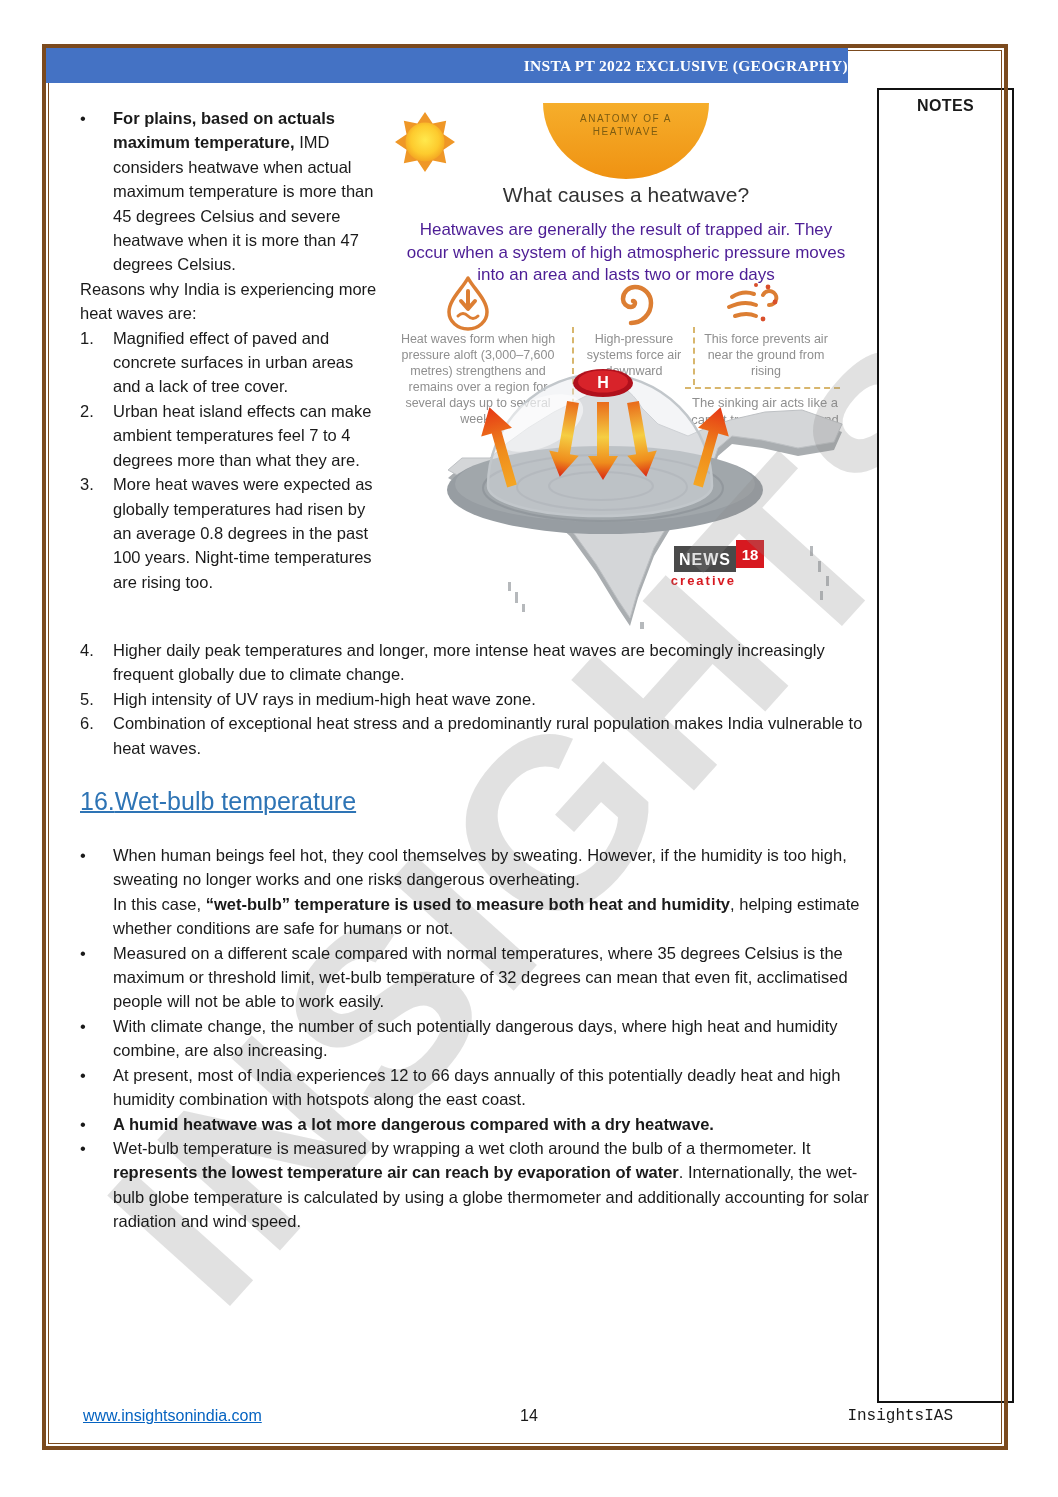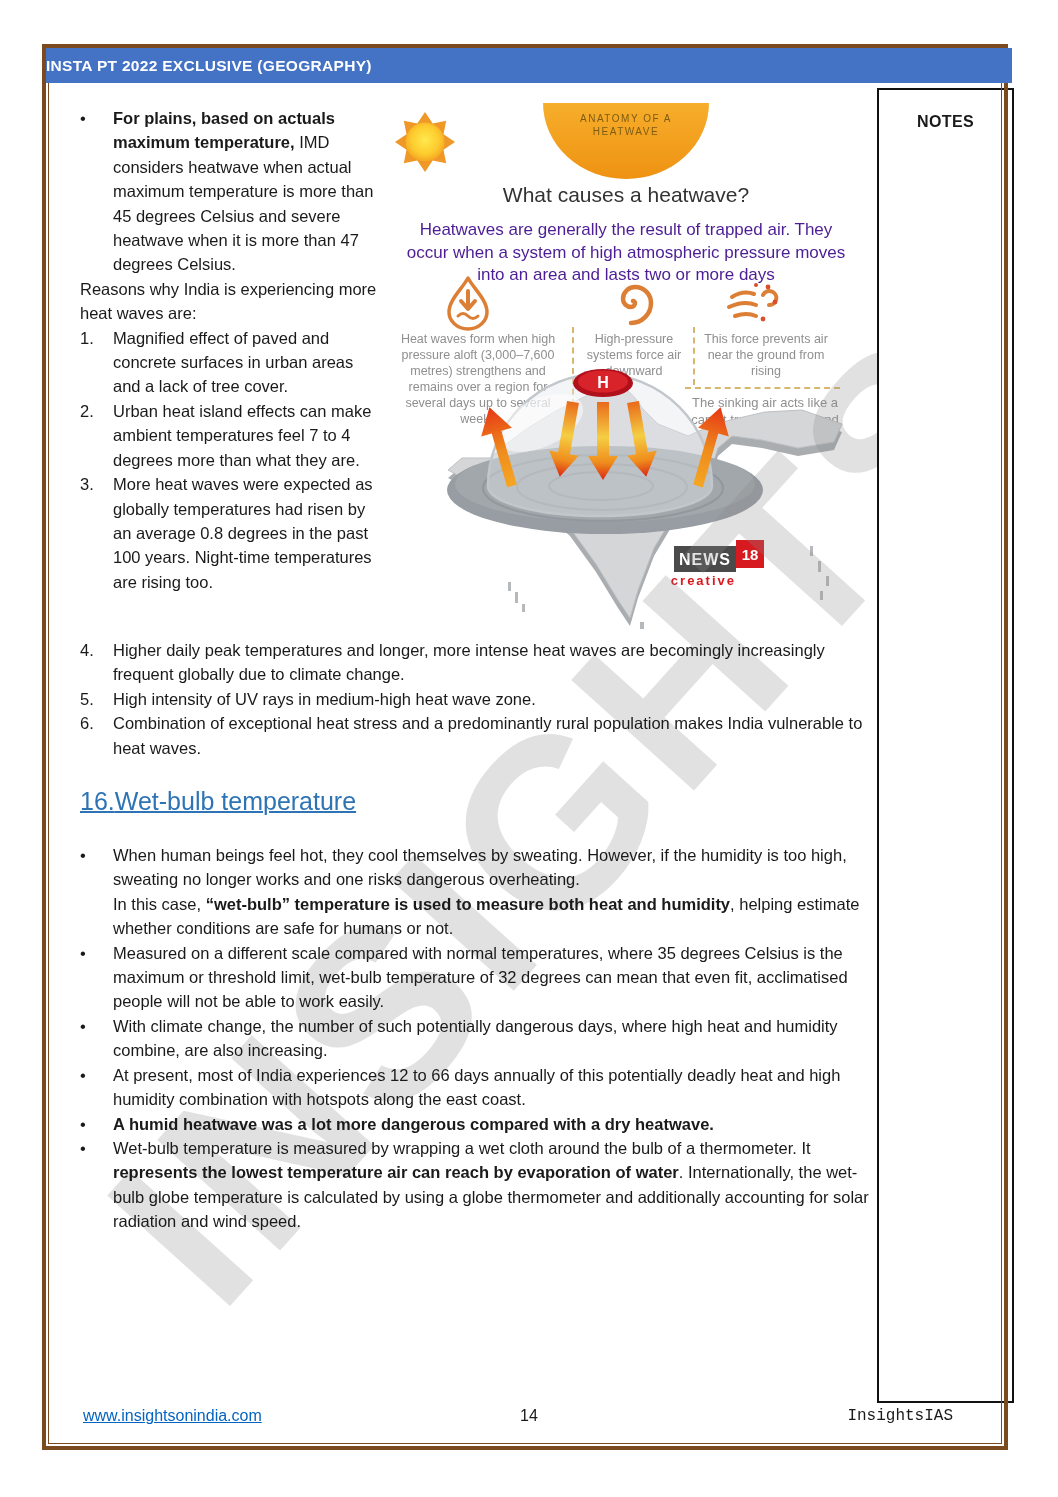--- a/index.html
+++ b/index.html
@@ -4,27 +4,27 @@
 <title>INSTA PT 2022 EXCLUSIVE (GEOGRAPHY)</title>
 <style>
   html,body{margin:0;padding:0;background:#ffffff;}
   .page{position:relative;width:1058px;height:1497px;background:#fff;overflow:hidden;
         font-family:"Liberation Sans",sans-serif;color:#1a1a1a;}
 
   
   .frame{position:absolute;left:42px;top:44px;width:966px;height:1406px;
          border:4px solid #7B4A1E;z-index:5;pointer-events:none;box-sizing:border-box;}
   .frame::after{content:"";position:absolute;inset:2px;border:1px solid #7B4A1E;}
-  .header-bar{position:absolute;left:46px;top:48px;width:966px;height:35px;background:#4472C4;
-              z-index:6;display:flex;align-items:center;justify-content:flex-start;}
+  .header-bar{position:absolute;left:46px;top:48px;width:802px;height:35px;background:#4472C4;
+              z-index:6;display:flex;align-items:center;justify-content:flex-end;font-family:Liberation Serif, serif;}
   .header-title{color:#fff;font-weight:bold;font-size:15.5px;letter-spacing:.3px;}
 
   
   .notes-box{position:absolute;left:877px;top:88px;width:137px;height:1315px;background:#fff;
-             border:2px solid #111;z-index:4;box-sizing:border-box;text-align:center;padding-top:23px;}
+             border:2px solid #111;z-index:4;box-sizing:border-box;text-align:center;padding-top:7px;}
   .notes-label{font-weight:bold;font-size:16px;letter-spacing:.4px;}
 
   
   .watermark{position:absolute;left:55px;top:1170px;z-index:1;white-space:nowrap;
              font-size:240px;font-weight:bold;letter-spacing:8px;color:rgba(140,140,140,0.26);
              transform:rotate(-48deg);transform-origin:0 0;pointer-events:none;}
 
   
   .body-text{font-size:16.5px;line-height:1.48;}
   .left-col{position:absolute;left:80px;top:106px;width:302px;z-index:4;}

